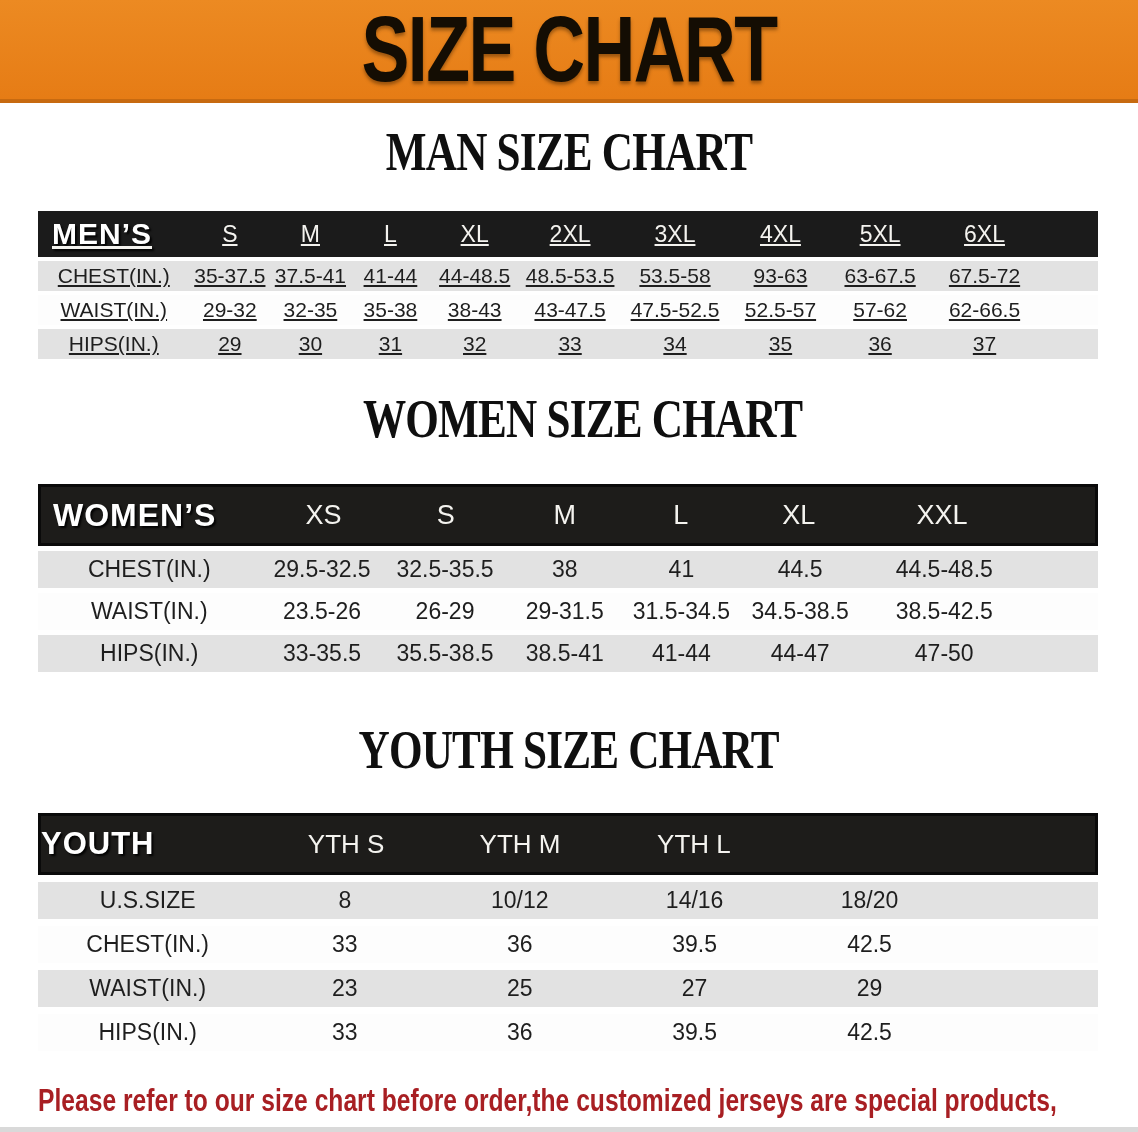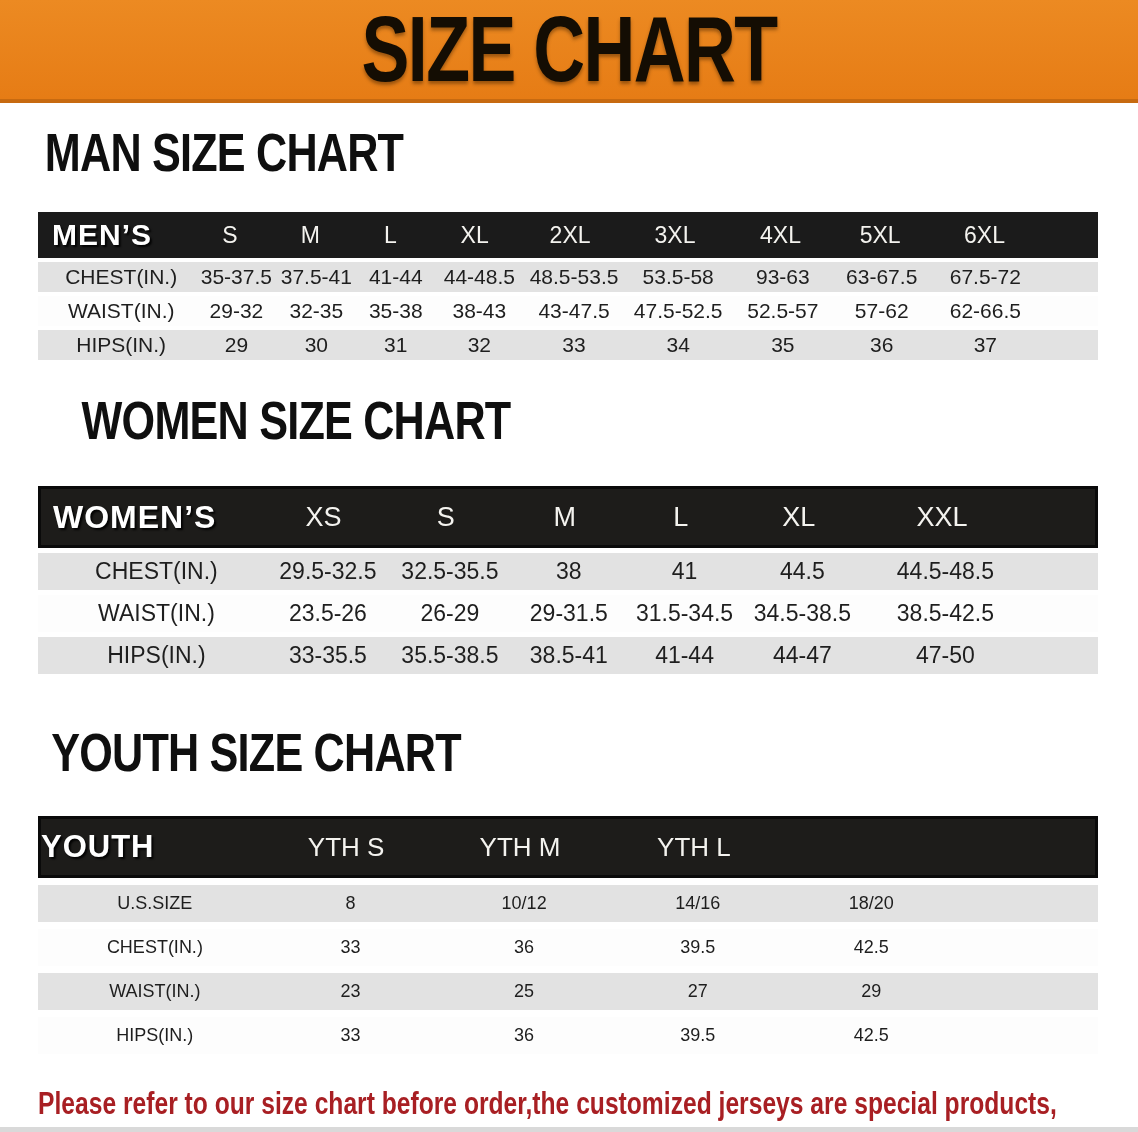--- a/index.html
+++ b/index.html
@@ -27,39 +27,39 @@
     transform-origin: center;
     font-size: 92px;
     font-weight: bold;
     letter-spacing: -2px;
     color: #140d03;
     text-shadow: 0 3px 4px rgba(60,30,0,0.45);
     white-space: nowrap;
   }
 
   
-  .section-title { text-align: left; line-height: 44px; }
+  .section-title { text-align: center; line-height: 44px; font-family: Liberation Serif, serif; }
   .section-title .tt {
     display: inline-block;
     transform: scaleX(0.80);
     transform-origin: center;
     font-size: 54px;
     font-weight: bold;
     letter-spacing: -1px;
     color: #0f0f0f;
     white-space: nowrap;
   }
   .t1 { margin: 27px 0 24px; }
   .t2 { margin: 38px 0 30px; padding-left: 28px; }
   .t3 { margin: 56px 0 28px; }
 
   
   .tbl { margin-left: 38px; margin-right: 40px; }
 
-  .g-men   { display: grid; grid-template-columns: 14.3% 7.6% 7.6% 7.5% 8.4% 9.6% 10.2% 9.7% 9.1% 10.6%; align-items: center; }
+  .g-men   { display: grid; grid-template-columns: 14.3% 7.6% 7.6% 7.5% 8.4% 9.6% 10.2% 9.7% 9.1% 10.6%; align-items: center; text-decoration: underline; }
   .g-women { display: grid; grid-template-columns: 21% 11.6% 11.6% 11% 11% 11.4% 15.8%; align-items: center; }
   .g-youth { display: grid; grid-template-columns: 20.7% 16.5% 16.5% 16.5% 16.5%; align-items: center; }
 
   .thead {
     background: #1b1b1b;
     color: #f4f3ef;
   }
   .s-men   .thead { height: 46px; }
   .s-women .thead { height: 56px; border: 3px solid #0a0a0a; background: #1d1c1a; }
   .s-youth .thead { height: 56px; border: 3px solid #0a0a0a; background: #1d1c1a; }
@@ -74,32 +74,32 @@
   }
   .s-men   .hlabel { font-size: 30px; padding-left: 14px; }
   .s-women .hlabel { font-size: 32px; padding-left: 12px; }
   .s-youth .hlabel { font-size: 31px; padding-left: 0; }
 
   .hcol { text-align: center; white-space: nowrap; }
   .s-men   .hcol { font-size: 23px; }
   .s-women .hcol { font-size: 27px; }
   .s-youth .hcol { font-size: 26px; }
 
-  .trow { background: #fdfdfd; padding-left: 8px; }
+  .trow { background: #fdfdfd; }
   .trow.alt { background: #e2e2e2; }
   .s-men   .trow { height: 30px; margin-top: 4px; }
   .s-women .trow { height: 37px; margin-top: 5px; }
   .s-women .trow:first-of-type { margin-top: 4px; }
   .s-youth .trow { height: 37px; margin-top: 7px; }
   .s-youth .trow:first-of-type { margin-top: 5px; }
 
   .rlabel, .cell { text-align: center; color: #1e1e1e; white-space: nowrap; }
   .s-men   .rlabel, .s-men   .cell { font-size: 21px; }
   .s-women .rlabel, .s-women .cell { font-size: 23px; }
-  .s-youth .rlabel, .s-youth .cell { font-size: 18px; }
+  .s-youth .rlabel, .s-youth .cell { font-size: 23px; }
 
   
   .footer { margin: 26px 0 0 38px; }
   .fline {
     transform: scaleX(0.77);
     transform-origin: left center;
     font-size: 32px;
     font-weight: bold;
     line-height: 46px;
     color: #a81f23;

